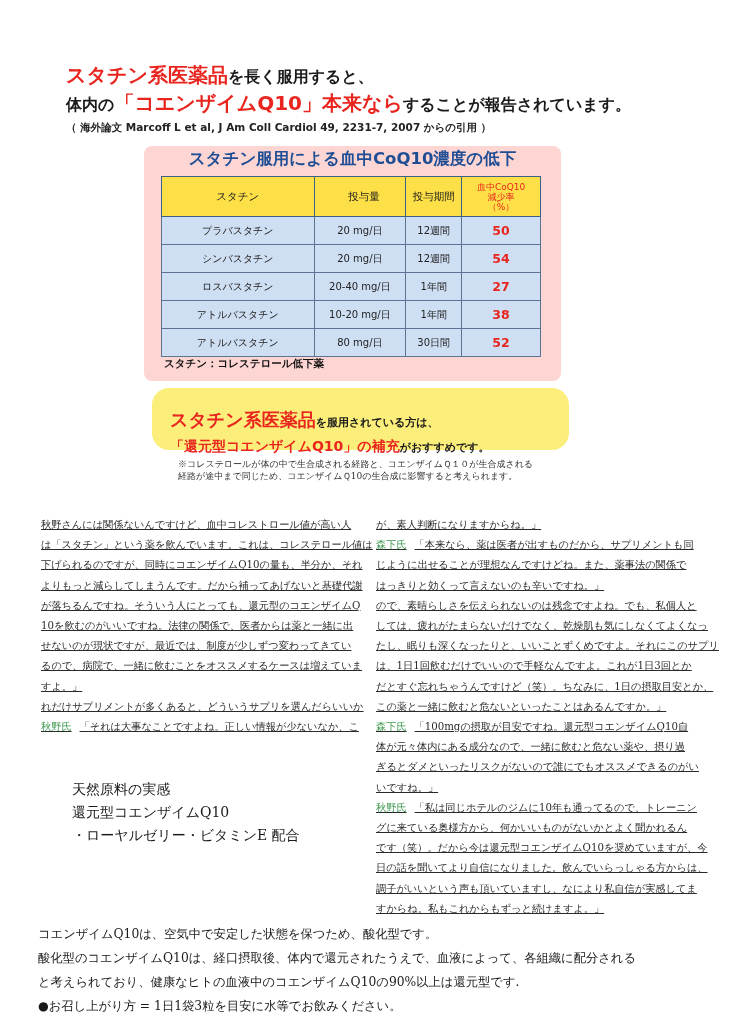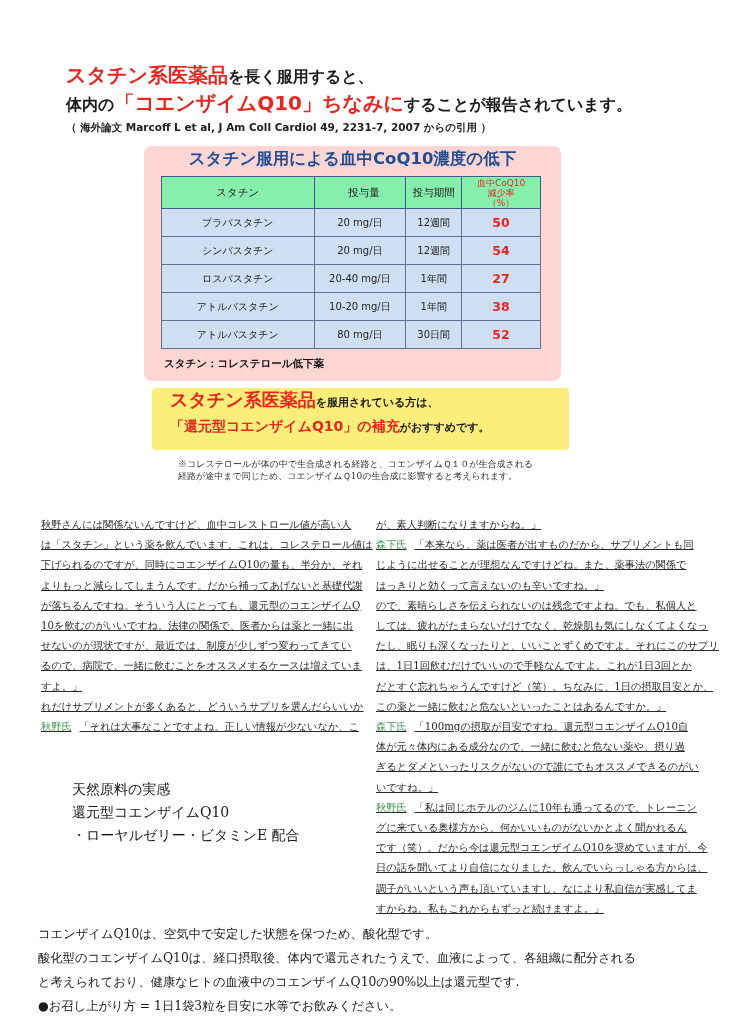--- a/index.html
+++ b/index.html
@@ -9,28 +9,28 @@
   .headline { position: absolute; left: 66px; top: 62px; width: 650px; }
   .headline .line1, .headline .line2 { font-family: "DejaVu Sans", sans-serif; font-weight: bold; color: #1a1a1a; white-space: nowrap; }
   .headline .line1 { font-size: 16px; line-height: 26px; }
   .headline .line2 { font-size: 16px; line-height: 26px; }
   .headline .red-big { color: #e8261f; font-size: 20px; }
   .headline .cite { font-size: 10.5px; font-weight: bold; color: #222; margin-top: 3px; white-space: nowrap; }
 
   .pink-panel { position: absolute; left: 144px; top: 146px; width: 417px; height: 235px; background: #fdd5d3; border-radius: 8px; }
   .pink-panel .panel-title { position: absolute; left: 0; top: 2px; width: 100%; text-align: center; font-size: 16.5px; font-weight: bold; color: #1f4e95; white-space: nowrap; }
   table.statin { position: absolute; left: 17px; top: 30px; width: 380px; border-collapse: collapse; font-size: 10px; }
-  table.statin th { background: #86efac; color: #1b1b1b; font-weight: normal; height: 32px; border: 1px solid #3b5f86; text-align: center; font-size: 10.5px; }
+  table.statin th { background: #fde047; color: #1b1b1b; font-weight: normal; height: 40px; border: 1px solid #3b5f86; text-align: center; font-size: 10.5px; }
   table.statin th.rate { color: #e8261f; font-size: 9px; line-height: 10px; }
   table.statin td { background: #cfdff3; height: 28px; border: 1px solid #5c7394; text-align: center; color: #222; }
   table.statin td.val { color: #e8261f; font-weight: bold; font-size: 12.5px; }
   .col-name { width: 153px; } .col-dose { width: 92px; padding-left: 8px; } .col-dur { width: 56px; } .col-rate { width: 79px; }
   .pink-panel .footnote { position: absolute; left: 20px; top: 211px; font-size: 10.5px; font-weight: bold; color: #111; }
 
-  .yellow-panel { position: absolute; left: 152px; top: 388px; width: 417px; height: 62px; background: #fbee7a; border-radius: 4px; padding: 0 0 0 18px; }
+  .yellow-panel { position: absolute; left: 152px; top: 388px; width: 417px; height: 62px; background: #fbee7a; border-radius: 17px; padding: 20px 0 0 18px; }
   .yellow-panel .y1, .yellow-panel .y2 { font-weight: bold; white-space: nowrap; color: #1a1a1a; font-size: 11px; }
   .yellow-panel .y1 { line-height: 24px; }
   .yellow-panel .y2 { line-height: 22px; }
   .yellow-panel .red { color: #e8261f; font-size: 18px; }
   .yellow-panel .red2 { color: #e8261f; font-size: 14px; }
 
   .note { position: absolute; left: 178px; top: 458px; font-family: "DejaVu Serif", serif; font-size: 9px; line-height: 12px; color: #333; white-space: nowrap; }
 
   .col { position: absolute; font-family: "DejaVu Serif", serif; font-size: 10.2px; line-height: 20.2px; color: #2a2a2a; }
   .col.left { left: 41px; top: 515px; width: 320px; }
@@ -45,21 +45,21 @@
   .bottom p { white-space: nowrap; }
 </style>
 </head>
 <body>
 
 <div class="headline">
   <div class="line1">
     <span class="red-big">スタチン系医薬品</span><span>を長く服用すると、</span>
   </div>
   <div class="line2">
-    <span>体内の</span><span class="red-big">「コエンザイムQ10」ちなみに</span><span>することが報告されています。</span>
+    <span>体内の</span><span class="red-big">「コエンザイムQ10」本来なら</span><span>することが報告されています。</span>
   </div>
   <div class="cite">（ 海外論文 Marcoff L et al, J Am Coll Cardiol 49, 2231-7, 2007 からの引用 ）</div>
 </div>
 
 <div class="pink-panel">
   <div class="panel-title">スタチン服用による血中CoQ10濃度の低下</div>
   <table class="statin">
     <thead>
       <tr>
         <th class="col-name">スタチン</th>

